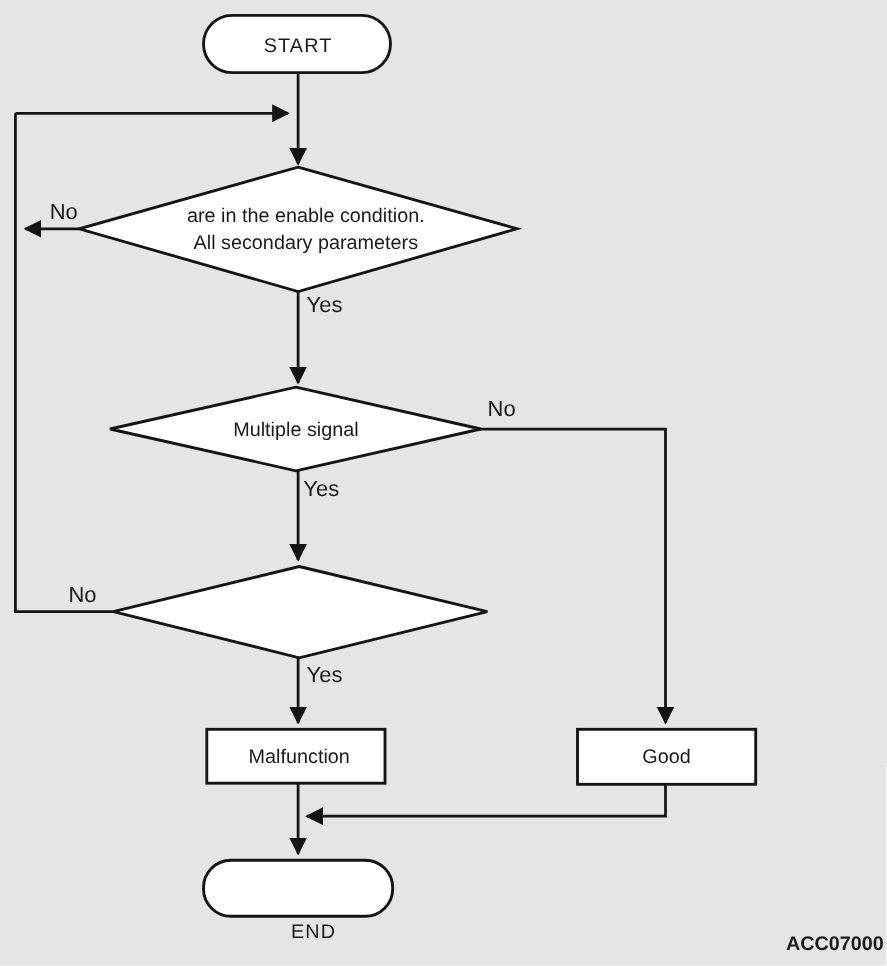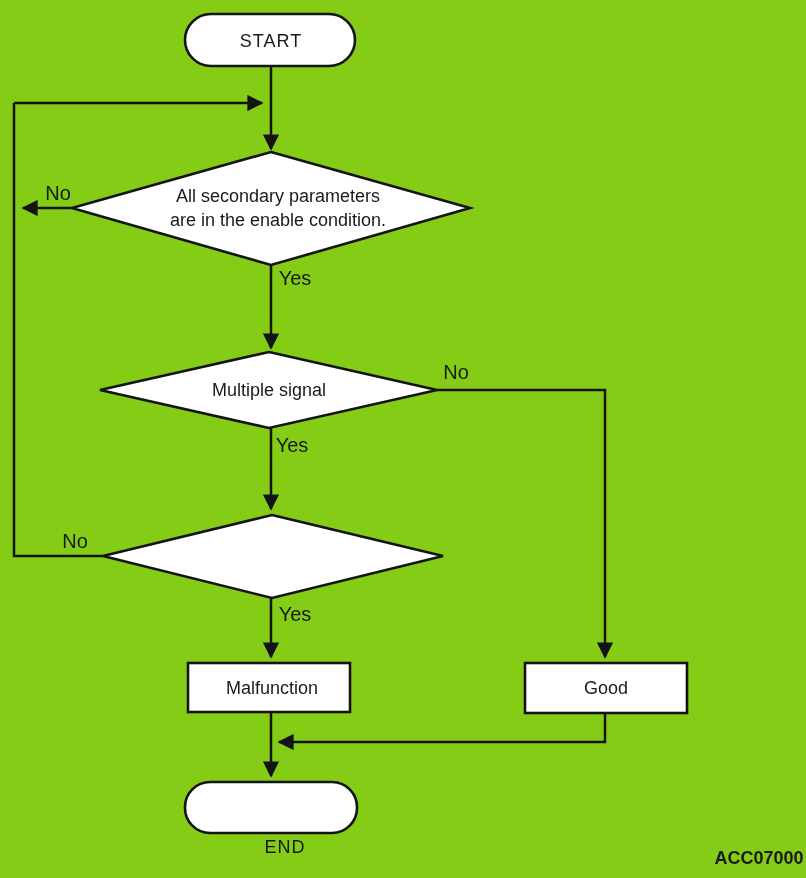--- a/index.html
+++ b/index.html
@@ -4,21 +4,21 @@
 <style>
   html, body {
     margin: 0;
     padding: 0;
     background: #ffffff;
   }
   #stage {
     position: relative;
     width: 806px;
     height: 878px;
-    background: #84cc16;
+    background: #e5e5e5;
     font-family: "Liberation Sans", sans-serif;
     color: #1a1a1a;
     overflow: hidden;
   }
   #flow-svg {
     position: absolute;
     left: 0;
     top: 0;
   }
   .label {
@@ -85,22 +85,22 @@
       <polygon points="272,515 443,556 272,598 103,556"></polygon>
       <rect x="188" y="663" width="162" height="49"></rect>
       <rect x="525" y="663" width="162" height="50"></rect>
       <rect x="185" y="782" width="172" height="51" rx="25" ry="25"></rect>
     </g>
   </svg>
 
   <div class="label node-label terminator-label" style="left:271px; top:41px;">START</div>
 
   <div class="label node-label multiline" style="left:278px; top:208px;">
+    <span>are in the enable condition.</span>
     <span>All secondary parameters</span>
-    <span>are in the enable condition.</span>
   </div>
 
   <div class="label node-label" style="left:269px; top:390px;">Multiple signal</div>
 
 
   <div class="label node-label" style="left:272px; top:688px;">Malfunction</div>
 
   <div class="label node-label" style="left:606px; top:688px;text-align:right;">Good</div>
 
   <div class="label node-label terminator-label" style="left:285px; top:807px;margin-top:40px;">END</div>

